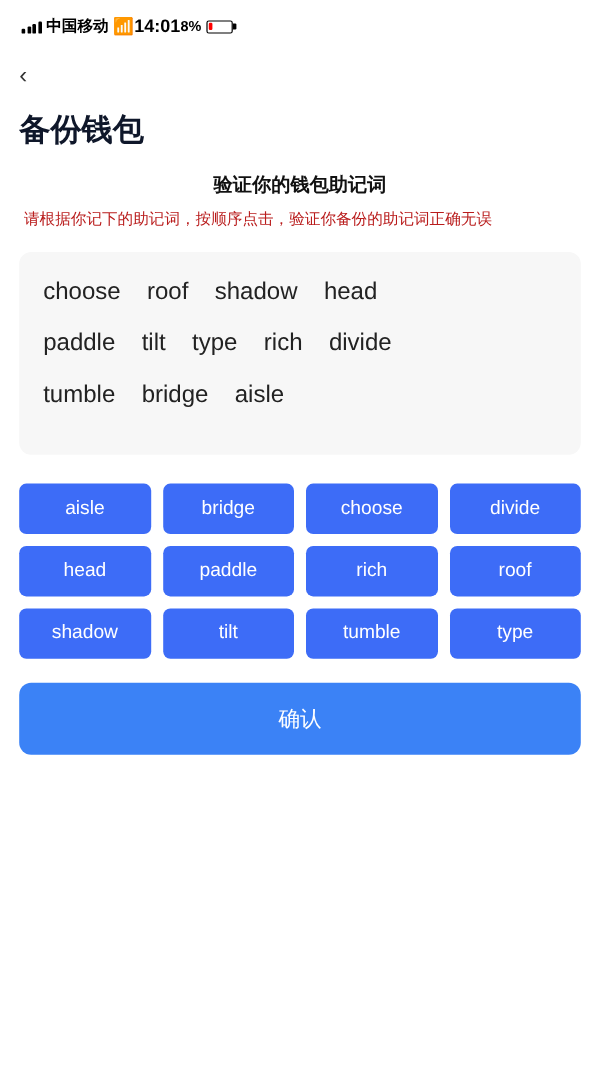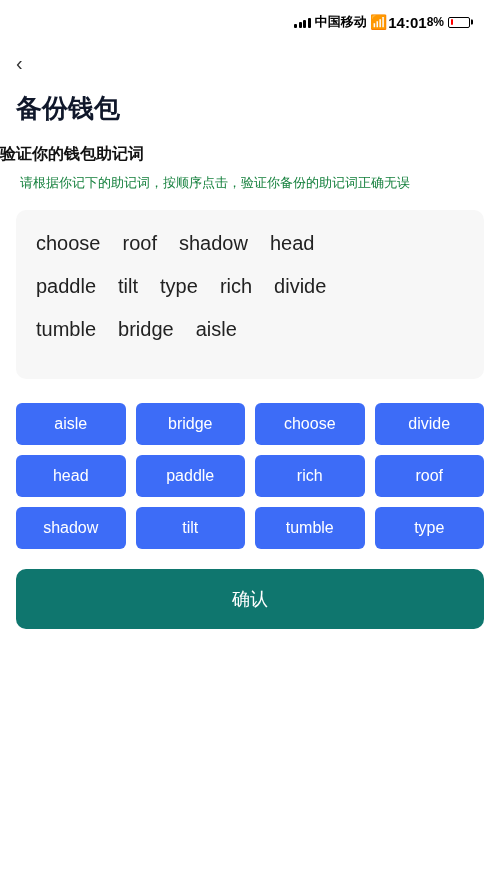--- a/index.html
+++ b/index.html
@@ -9,23 +9,23 @@
       width: 500px;
       min-height: 889px;
       background: #fff;
       font-family: -apple-system, 'PingFang SC', 'Helvetica Neue', Arial, sans-serif;
       overflow-x: hidden;
     }
 
     
     .status-bar {
       display: flex;
-      justify-content: flex-end;
+      justify-content: flex-start;
       align-items: center;
-      padding: 10px 30px 6px 18px;
+      padding: 10px 18px 6px 18px;
       font-size: 13px;
       font-weight: 600;
       color: #000;
       height: 40px;
     }
     .status-left { display: flex; align-items: center; gap: 4px; font-size: 13px; }
     .status-center { font-size: 15px; font-weight: 600; }
     .status-right { display: flex; align-items: center; gap: 4px; font-size: 12px; }
 
     
@@ -80,28 +80,29 @@
     
     .page-title {
       padding: 8px 16px 18px;
       font-size: 26px;
       font-weight: 700;
       color: #0f172a;
     }
 
     
     .section-title {
+      text-align: center;
       font-size: 16px;
       font-weight: 600;
       color: #111;
       margin-bottom: 8px;
     }
     .section-desc {
       font-size: 13px;
-      color: #15803d;
+      color: #b91c1c;
       padding: 0 20px;
       line-height: 1.6;
       text-align: justify;
       margin-bottom: 16px;
     }
 
     
     .word-box {
       margin: 0 16px 24px;
       background: #f7f7f7;
@@ -141,21 +142,21 @@
       cursor: pointer;
       text-align: center;
     }
 
     
     .confirm-section {
       padding: 0 16px;
     }
     .confirm-btn {
       width: 100%;
-      background: #0f766e;
+      background: #3b82f6;
       color: #fff;
       border: none;
       border-radius: 10px;
       padding: 18px;
       font-size: 18px;
       font-weight: 500;
       cursor: pointer;
       text-align: center;
     }
   </style>

